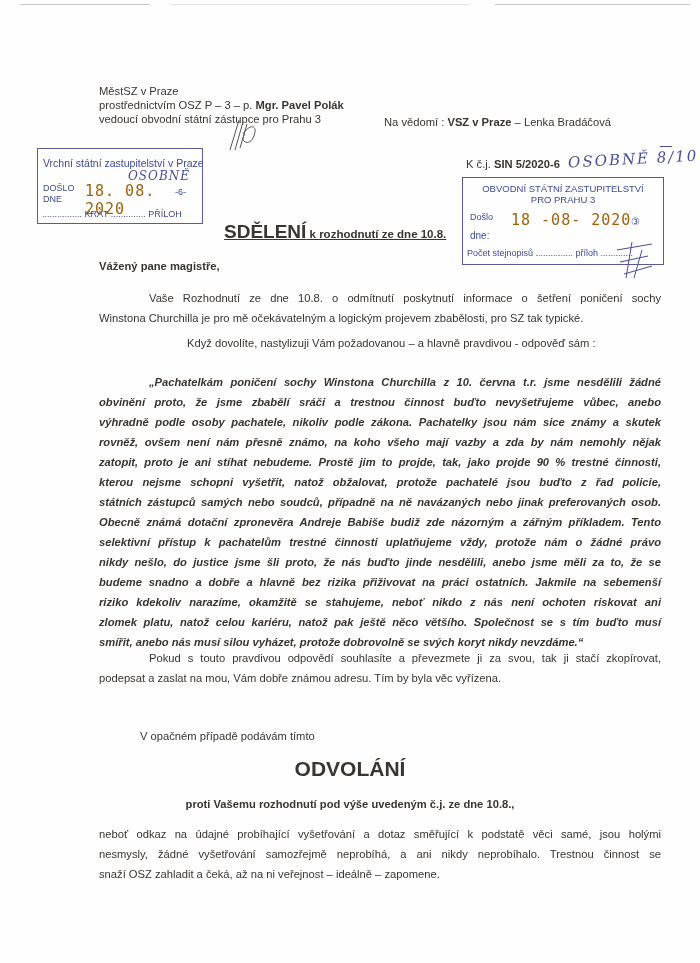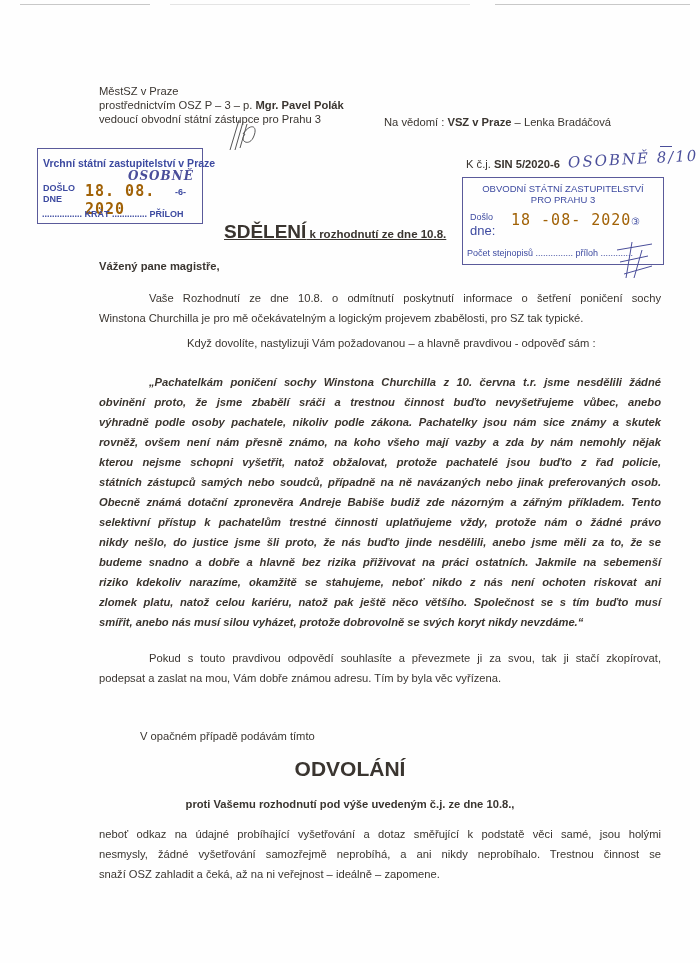--- a/index.html
+++ b/index.html
@@ -42,35 +42,35 @@
 <div class="abs t" style="left:384px;top:115px;">
   <span>Na vědomí : </span><span class="b">VSZ v Praze</span><span> – Lenka Bradáčová</span>
 </div>
 
 <div class="abs t" style="left:466px;top:157px;">
   <span>K č.j. </span><span class="b">SIN 5/2020-6</span>
 </div>
 <div class="abs handwriting" style="left:568px;top:150px;font-size:15px;letter-spacing:2px;transform:rotate(-3deg);">OSOBNĚ 8/10</div>
 <div class="abs" style="left:660px;top:146px;width:12px;height:1px;background:#4a4e9a;"></div>
 
-<div class="stamp" style="left:37px;top:148px;width:164px;height:74px;font-weight:bold;">
+<div class="stamp" style="left:37px;top:148px;width:164px;height:74px;">
   <div style="position:absolute;left:5px;top:8px;font-size:10.5px;white-space:nowrap;">Vrchní státní zastupitelství v Praze</div>
   <div class="handwriting" style="position:absolute;left:90px;top:20px;font-size:12px;letter-spacing:1px;">OSOBNĚ</div>
   <div style="position:absolute;left:5px;top:34px;font-size:9px;">DOŠLO</div>
   <div style="position:absolute;left:5px;top:45px;font-size:9px;">DNE</div>
   <div class="stamp-date" style="position:absolute;left:47px;top:33px;font-size:15px;">18. 08. 2020</div>
   <div style="position:absolute;left:137px;top:38px;font-size:9px;">-6-</div>
   <div style="position:absolute;left:4px;top:60px;font-size:9px;white-space:nowrap;">................ KRÁT .............. PŘÍLOH</div>
 </div>
 
 <div class="stamp" style="left:462px;top:177px;width:200px;height:86px;">
   <div style="position:absolute;left:0;right:0;top:5px;text-align:center;font-size:9.5px;">OBVODNÍ STÁTNÍ ZASTUPITELSTVÍ</div>
   <div style="position:absolute;left:0;right:0;top:16px;text-align:center;font-size:9.5px;">PRO PRAHU 3</div>
   <div style="position:absolute;left:7px;top:34px;font-size:9px;">Došlo</div>
-  <div style="position:absolute;left:7px;top:45px;font-size:13px;">dne:</div>
+  <div style="position:absolute;left:7px;top:52px;font-size:10px;">dne:</div>
   <div class="stamp-date" style="position:absolute;left:48px;top:33px;font-size:15px;">18 -08- 2020</div>
   <div style="position:absolute;left:168px;top:38px;font-size:10px;">③</div>
   <div style="position:absolute;left:4px;top:70px;font-size:9px;white-space:nowrap;">Počet stejnopisů ............... příloh .............</div>
 </div>
 <svg class="abs" style="left:612px;top:240px;" width="45" height="40" viewBox="0 0 45 40">
   <path d="M5 10 L40 4 M20 2 L14 38 M8 22 L36 16 M30 10 L22 38 M12 34 L40 26" stroke="#4a4e9a" stroke-width="1" fill="none"></path>
 </svg>
 
 <div class="abs" style="left:224px;top:221px;white-space:nowrap;text-decoration:underline;color:#3a3530;">
   <span class="b" style="font-size:19px;">SDĚLENÍ</span><span class="b" style="font-size:11.5px;"> k rozhodnutí ze dne 10.8.</span>
@@ -83,20 +83,21 @@
   <span class="line last">Winstona Churchilla je pro mě očekávatelným a logickým projevem zbabělosti, pro SZ tak typické.</span>
 </div>
 
 <div class="abs t" style="left:187px;top:336px;">Když dovolíte, nastylizuji Vám požadovanou – a hlavně pravdivou -  odpověď sám :</div>
 
 <div class="para quote" style="top:372px;">
   <span class="line indent">„Pachatelkám poničení sochy Winstona Churchilla z 10. června t.r. jsme nesdělili žádné</span>
   <span class="line">obvinění proto, že jsme zbabělí sráči a trestnou činnost buďto nevyšetřujeme vůbec, anebo</span>
   <span class="line">výhradně podle osoby pachatele, nikoliv podle zákona. Pachatelky jsou nám sice známy a skutek</span>
   <span class="line">rovněž, ovšem není nám přesně známo, na koho všeho mají vazby a zda by nám nemohly nějak</span>
+  <span class="line">zatopit, proto je ani stíhat nebudeme. Prostě jim to projde, tak, jako projde 90 % trestné činnosti,</span>
   <span class="line">kterou nejsme schopni vyšetřit, natož obžalovat, protože pachatelé jsou buďto z řad policie,</span>
   <span class="line">státních zástupců samých nebo soudců, případně na ně navázaných nebo jinak preferovaných osob.</span>
   <span class="line">Obecně známá dotační zpronevěra Andreje Babiše budiž zde názorným a zářným příkladem. Tento</span>
   <span class="line">selektivní přístup k pachatelům trestné činnosti uplatňujeme vždy, protože nám o žádné právo</span>
   <span class="line">nikdy nešlo, do justice jsme šli proto, že nás buďto jinde nesdělili, anebo jsme měli za to, že se</span>
   <span class="line">budeme snadno a dobře a hlavně bez rizika přiživovat na práci ostatních. Jakmile na sebemenší</span>
   <span class="line">riziko kdekoliv narazíme, okamžitě se stahujeme, neboť nikdo z nás není ochoten riskovat ani</span>
   <span class="line">zlomek platu, natož celou kariéru, natož pak ještě něco většího. Společnost se s tím buďto musí</span>
   <span class="line last">smířit, anebo nás musí silou vyházet, protože dobrovolně se svých koryt nikdy nevzdáme.“</span>
 </div>

